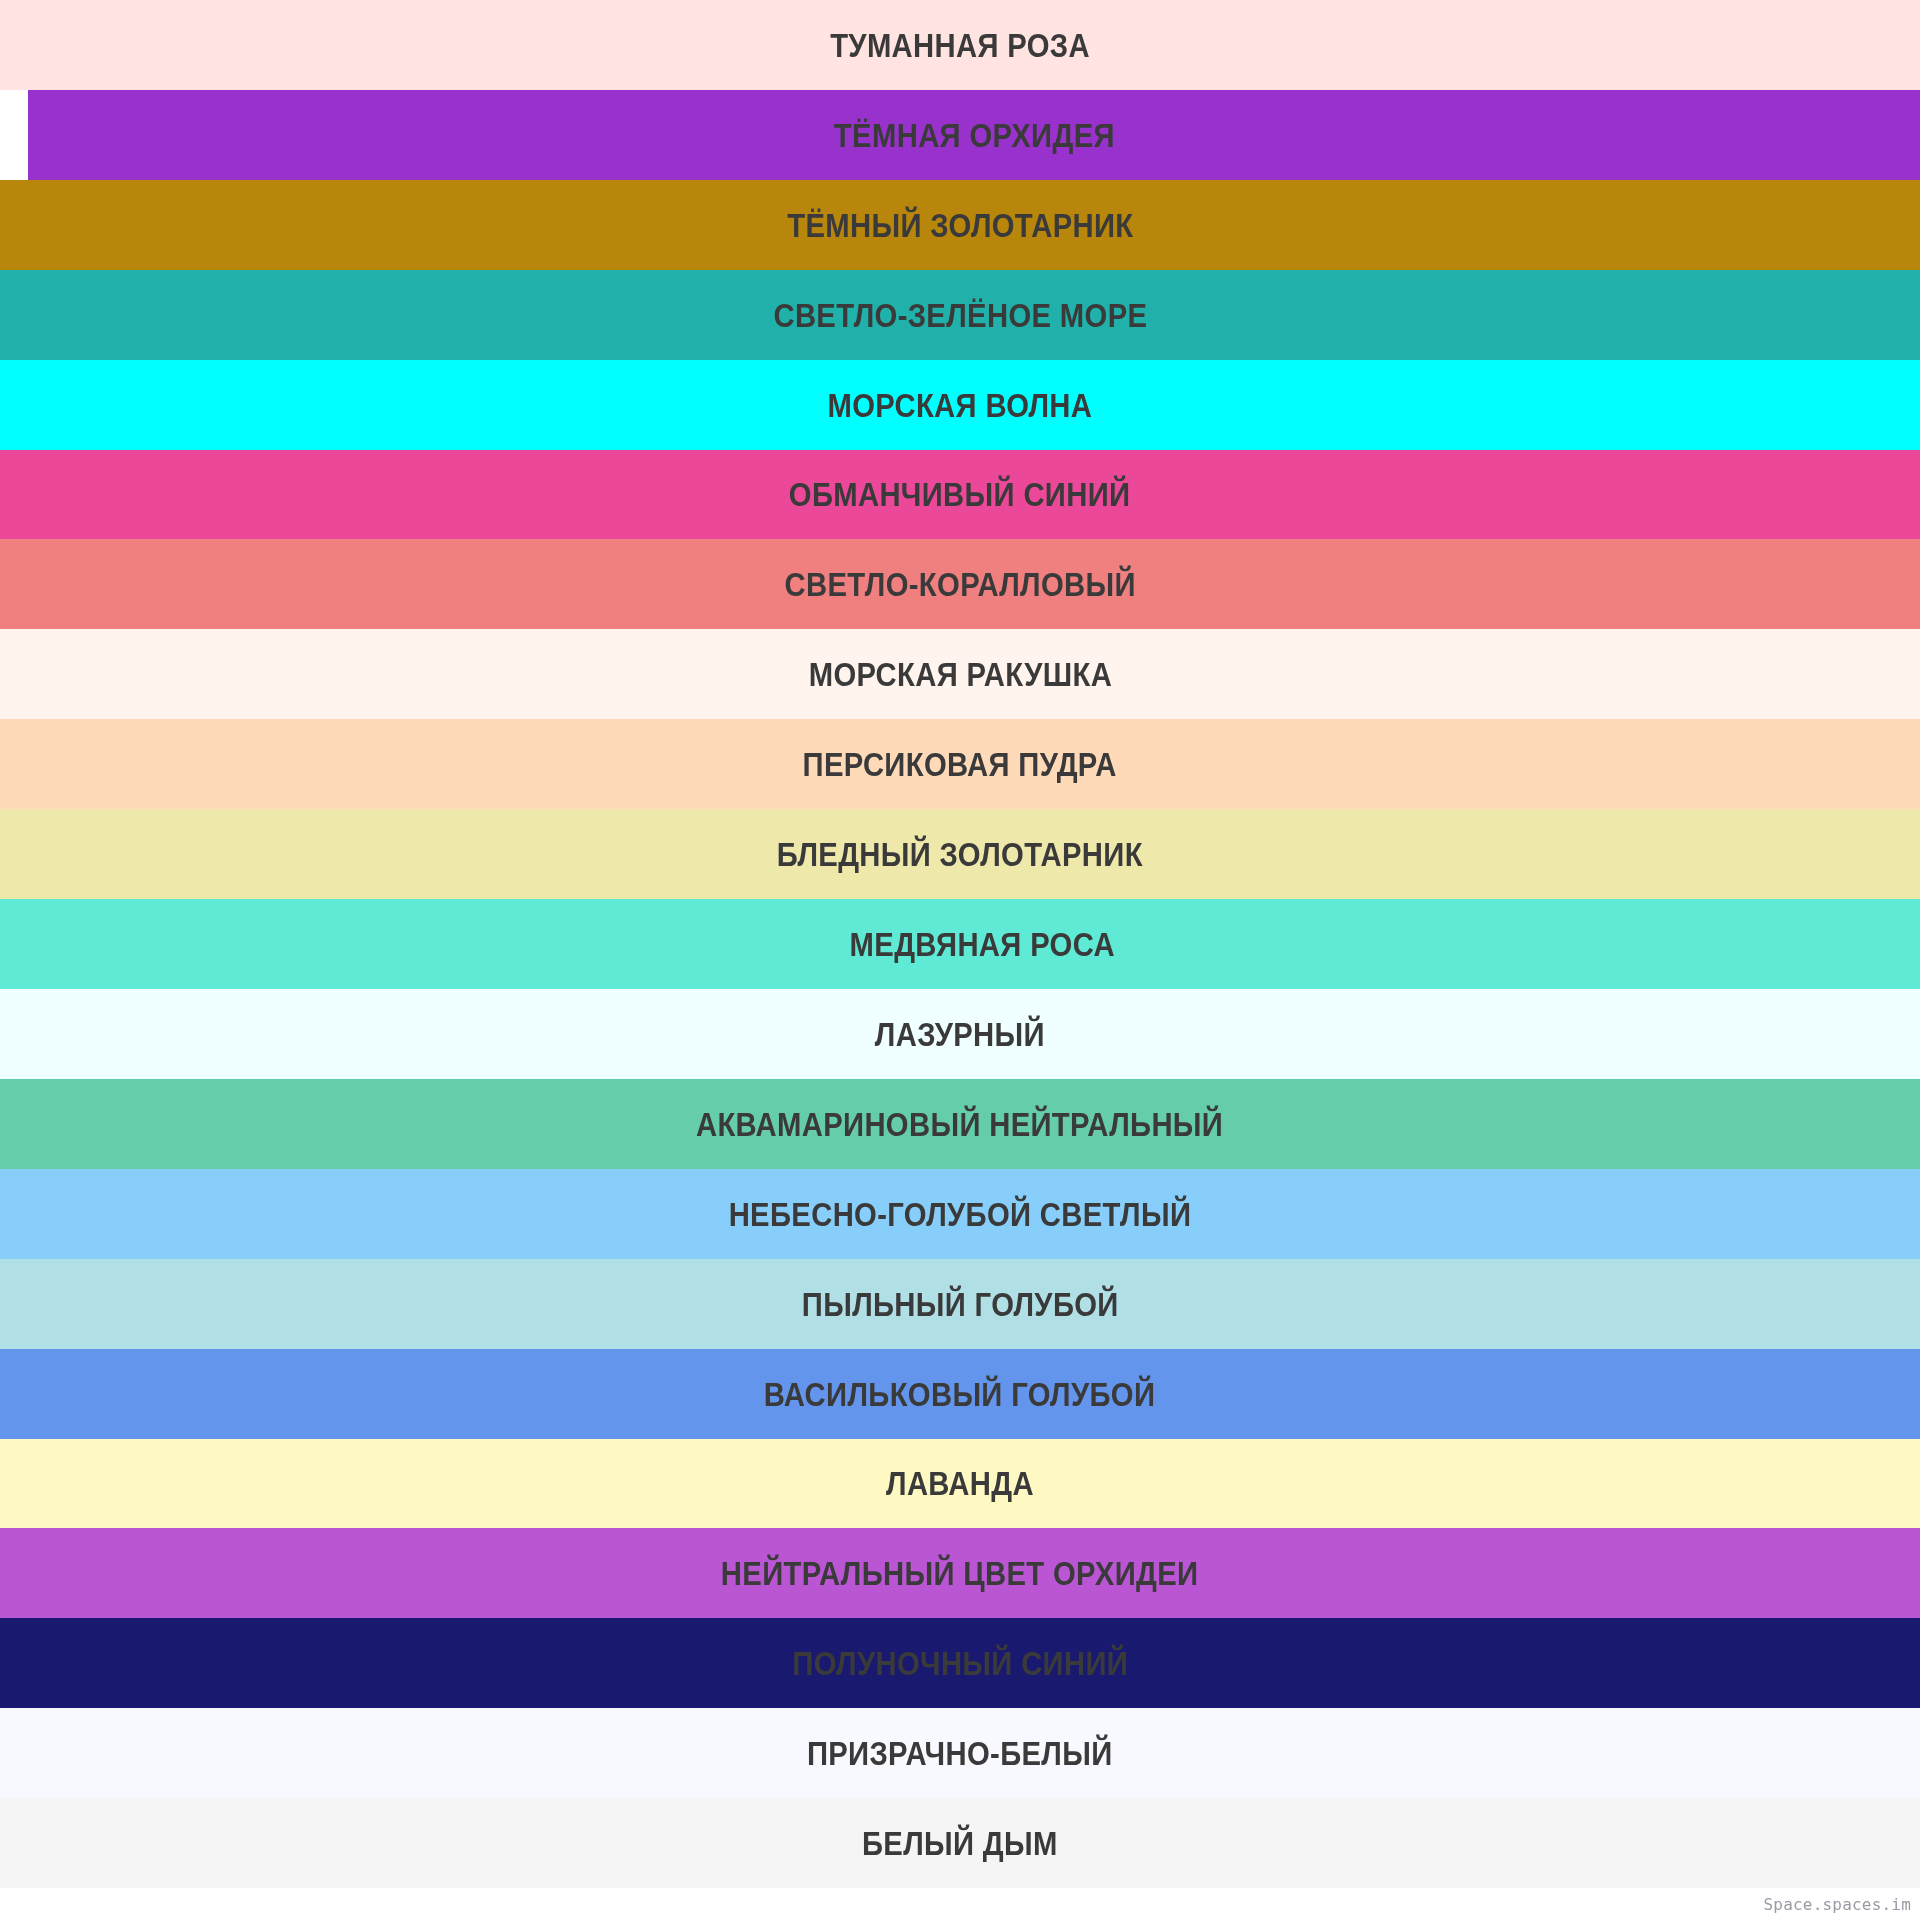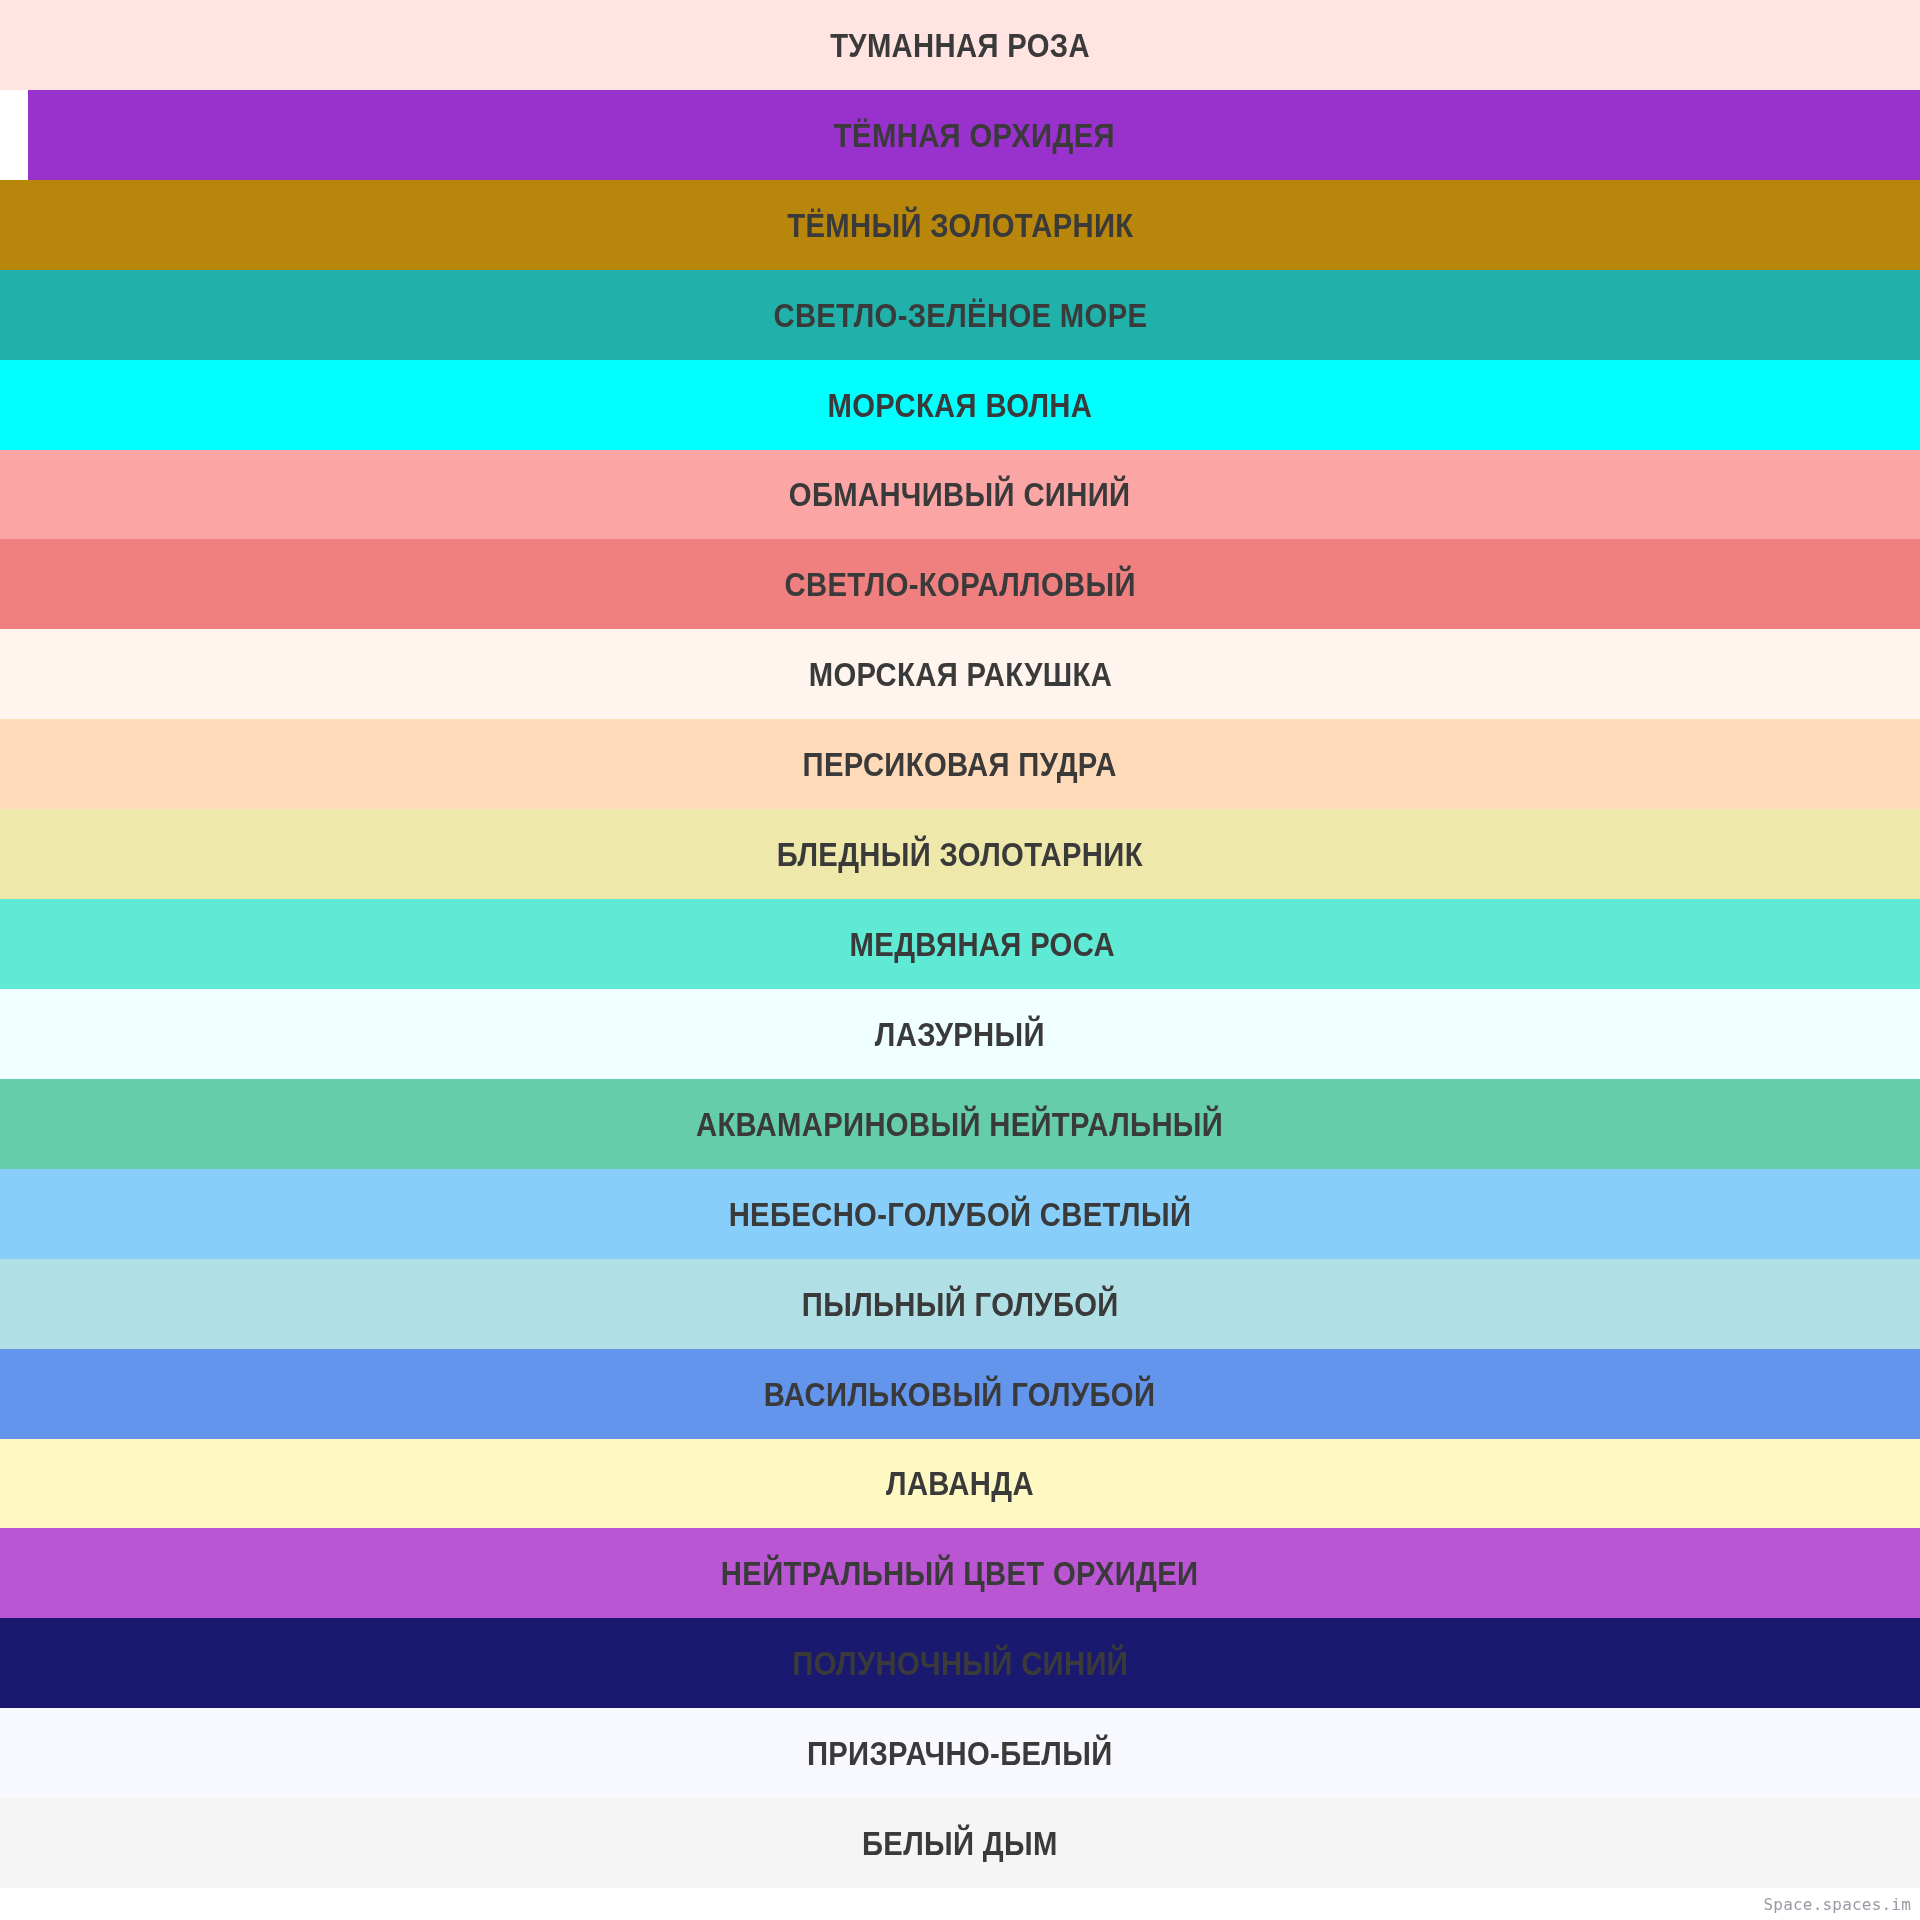--- a/index.html
+++ b/index.html
@@ -68,21 +68,21 @@
     </div>
     <div class="swatch" style="background-color: rgb(184, 134, 11);">
       <span class="swatch-label" style="color: rgb(58, 58, 58);">ТЁМНЫЙ ЗОЛОТАРНИК</span>
     </div>
     <div class="swatch" style="background-color: rgb(32, 178, 170);">
       <span class="swatch-label" style="color: rgb(58, 58, 58);">СВЕТЛО-ЗЕЛЁНОЕ МОРЕ</span>
     </div>
     <div class="swatch" style="background-color: rgb(0, 255, 255);">
       <span class="swatch-label" style="color: rgb(58, 58, 58);">МОРСКАЯ ВОЛНА</span>
     </div>
-    <div class="swatch" style="background-color: #fca5a5;">
+    <div class="swatch" style="background-color: #ec4899;">
       <span class="swatch-label" style="color: rgb(58, 58, 58);">ОБМАНЧИВЫЙ СИНИЙ</span>
     </div>
     <div class="swatch" style="background-color: rgb(240, 128, 128); align-items: center;">
       <span class="swatch-label" style="color: rgb(58, 58, 58);">СВЕТЛО-КОРАЛЛОВЫЙ</span>
     </div>
     <div class="swatch" style="background-color: rgb(255, 245, 238);">
       <span class="swatch-label" style="color: rgb(58, 58, 58);">МОРСКАЯ РАКУШКА</span>
     </div>
     <div class="swatch" style="background-color: rgb(255, 218, 185);">
       <span class="swatch-label" style="color: rgb(58, 58, 58);">ПЕРСИКОВАЯ ПУДРА</span>

